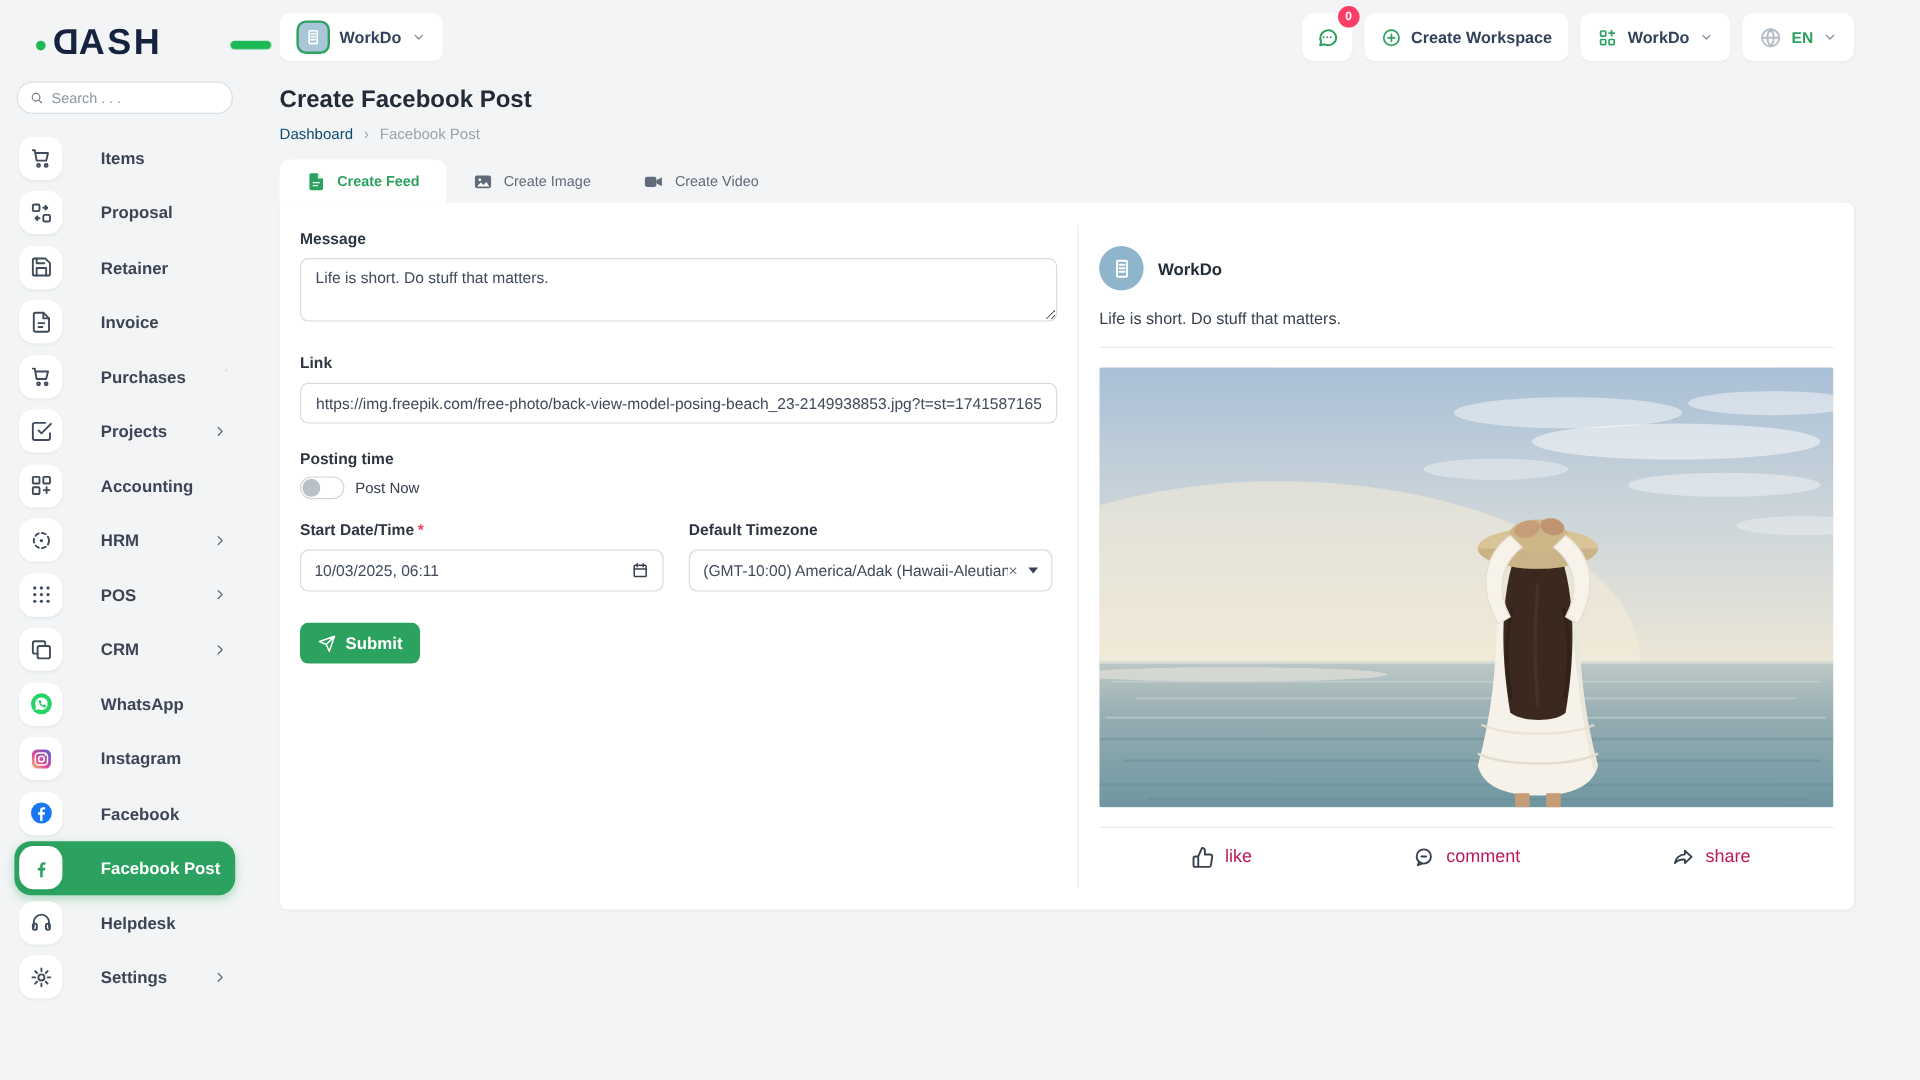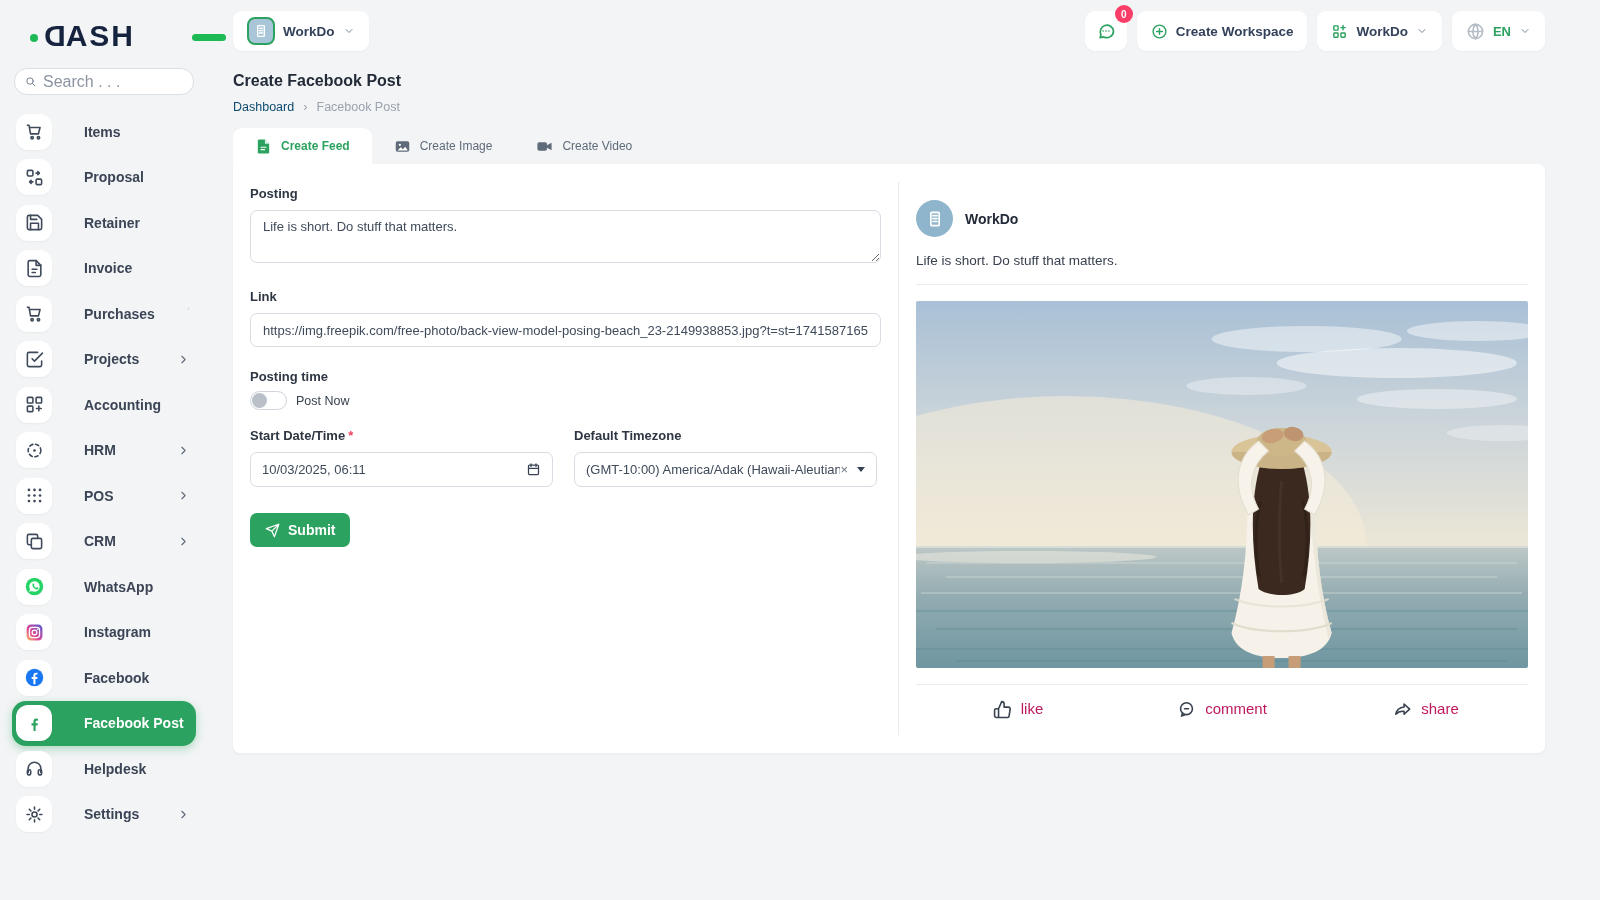--- a/index.html
+++ b/index.html
@@ -10,21 +10,21 @@
 
   
   .sidebar { position:fixed; left:0; top:0; bottom:0; width:208px; background:#f2f4f5; z-index:5; }
   .logo { margin:18px 0 14px 42px; display:flex; align-items:center; height:36px; position:relative; }
   .logo-text { font-size:30px; font-weight:800; letter-spacing:2px; color:#16233f; }
   .logo-text .flip { display:inline-block; transform:scaleX(-1); }
   .logo-bar { position:absolute; right:-18px; top:16px; width:34px; height:7px; border-radius:4px; background:#1db954; }
   .logo-dot { position:absolute; left:-12px; top:16px; width:8px; height:8px; border-radius:50%; background:#1db954; }
   .search-wrap { margin:0 14px 10px 14px; background:#fff; border:1px solid #dbe0e5; border-radius:13px; height:27px; display:flex; align-items:center; padding:0 10px; gap:7px; }
   .search-wrap .ic { width:13px; height:13px; color:#6a7485; }
-  .search-wrap input { border:none; outline:none; background:transparent; font-size:16px; color:#b91c1c; width:140px; font-family:inherit; }
+  .search-wrap input { border:none; outline:none; background:transparent; font-size:12px; color:#b91c1c; width:140px; font-family:inherit; }
   .search-wrap input::placeholder { color:#8b94a0; }
   .nav { padding:4px 12px 10px 12px; }
   .side-item { height:45.5px; display:flex; align-items:center; gap:32px; padding:0 6px 0 4px; border-radius:14px; cursor:pointer; }
   .icon-box { width:36px; height:36px; min-width:36px; background:#fff; border-radius:12px; display:flex; align-items:center; justify-content:center; color:#3f4a5a; box-shadow:0 1px 2px rgba(40,50,70,.05); }
   .icon-box svg { width:19px; height:19px; }
   .side-label { font-size:14px; font-weight:600; color:#3c4556; white-space:nowrap; }
   .side-item .chev { margin-left:auto; width:13px; height:13px; color:#5d6878; }
   .side-item.active { background:#2ba25f; box-shadow:0 3px 8px rgba(43,162,95,.35); }
   .side-item.active .side-label { color:#fff; }
   .side-item.active .icon-box { color:#2ba25f; }
@@ -38,21 +38,21 @@
   .pill .lbl { font-size:13.5px; font-weight:700; color:#33415a; }
   .pill .chev { width:12px; height:12px; color:#7a8596; }
   .tb-right { display:flex; align-items:center; gap:10px; }
   .chat-btn { position:relative; width:42px; height:40px; background:#fff; border-radius:10px; display:flex; align-items:center; justify-content:center; color:#2ba25f; cursor:pointer; box-shadow:0 1px 2px rgba(40,50,70,.04); }
   .chat-btn .ic { width:20px; height:20px; }
   .badge { position:absolute; top:-6px; right:-6px; min-width:18px; height:18px; border-radius:50%; background:#fb3e68; color:#fff; font-size:10px; font-weight:700; display:flex; align-items:center; justify-content:center; }
   .pill .g-ic { width:17px; height:17px; color:#2ba25f; }
   .pill .globe { width:19px; height:19px; color:#b4bcc6; }
   .pill .en { color:#2ba25f; font-size:13px; font-weight:700; }
 
-  .page-title { font-size:16px; font-weight:700; color:#232b38; margin-top:14px; }
+  .page-title { font-size:20px; font-weight:700; color:#232b38; margin-top:14px; }
   .crumbs { margin-top:9px; font-size:12.5px; display:flex; align-items:center; gap:9px; }
   .crumbs .home { color:#0c4a6e; cursor:pointer; }
   .crumbs .sep { color:#9aa3ae; font-size:13px; }
   .crumbs .cur { color:#9aa3ae; }
 
   
   .tabs { display:flex; margin-top:14px; height:36px; }
   .tab { display:flex; align-items:center; gap:9px; padding:0 22px; font-size:12px; color:#5f6b7a; cursor:pointer; border-radius:9px 9px 0 0; }
   .tab .ic { width:17px; height:17px; }
   .tab.active { background:#fff; color:#2ba25f; font-weight:600; }
@@ -422,21 +422,21 @@
           </svg>
         </span>
         <span>Create Video</span>
       </div>
     </div>
 
   <div class="card">
 
     <div class="form-col">
       <div class="group">
-        <label class="f-label">Posting</label>
+        <label class="f-label">Message</label>
         <textarea class="f-input" style="">Life is short. Do stuff that matters.</textarea>
       </div>
       <div class="group">
         <label class="f-label">Link</label>
         <input class="f-input" type="text" value="https://img.freepik.com/free-photo/back-view-model-posing-beach_23-2149938853.jpg?t=st=1741587165~exp=17" style="">
       </div>
       <div class="group" style="margin-bottom:18px;">
         <label class="f-label" style="margin-bottom:7px;">Posting time</label>
         <div class="toggle-row">
           <div class="switch">

